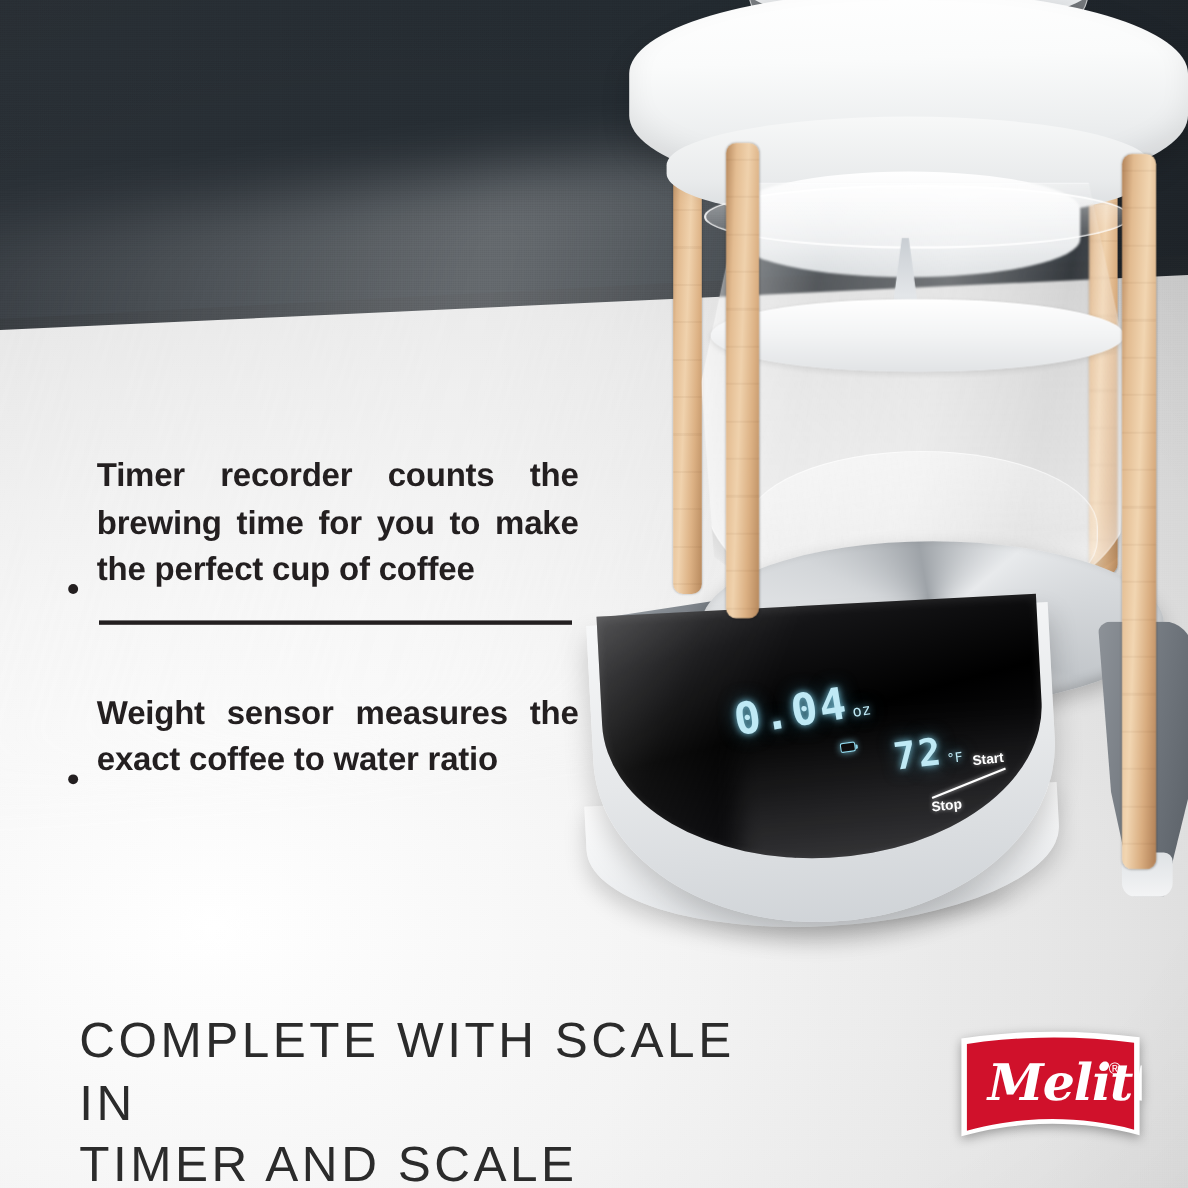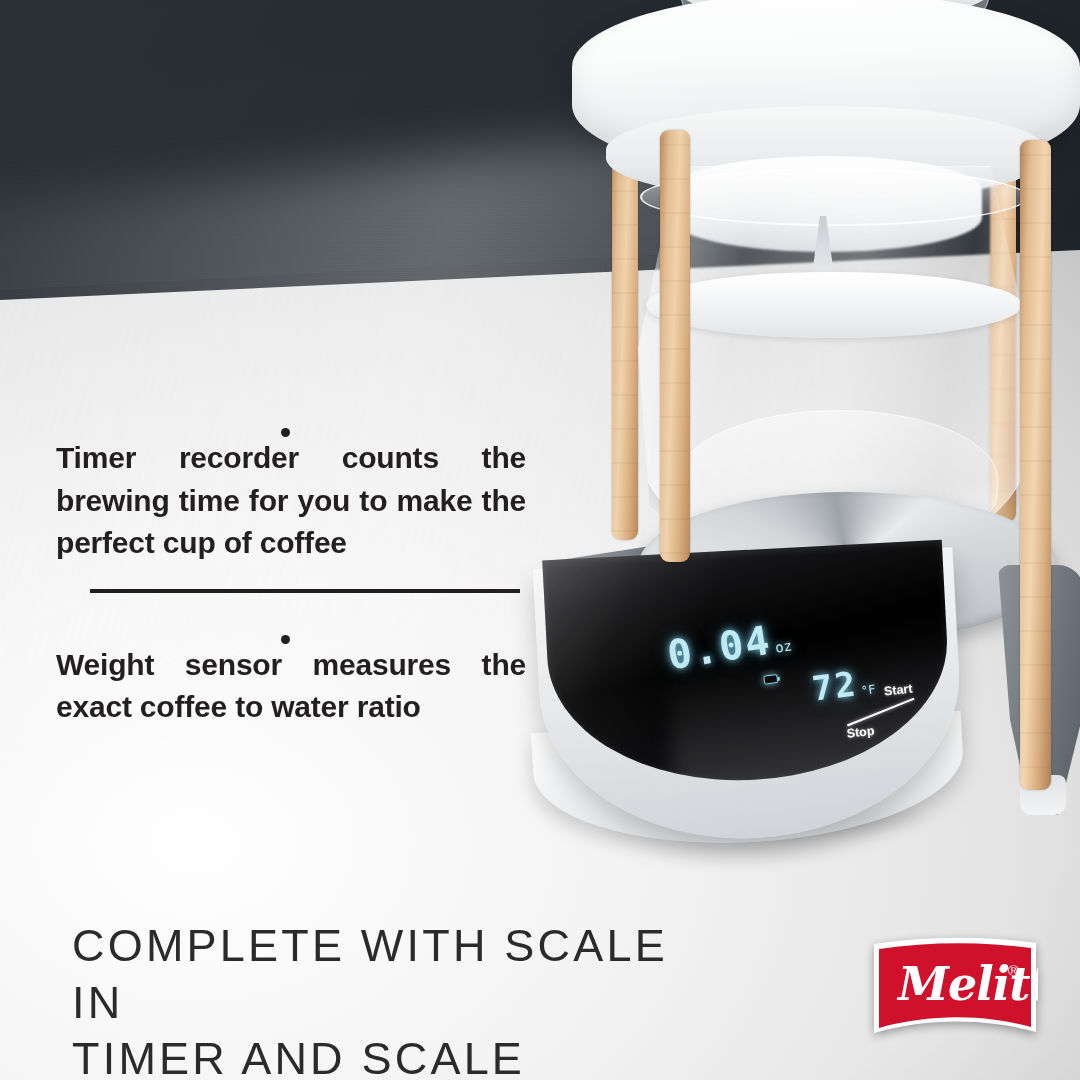--- a/index.html
+++ b/index.html
@@ -233,30 +233,30 @@
 
   
   .base-shadow{
     position:absolute; left:10px; top:800px; width:470px; height:70px; border-radius:50%;
     background:radial-gradient(50% 50% at 50% 50%, rgba(0,0,0,.28), rgba(0,0,0,0) 72%);
     filter:blur(6px);
   }
 
   
   #features{ position:absolute; left:56px; top:412px; width:470px; }
-  .feature{ position:relative; display:flex; align-items:center;flex-direction:column; }
+  .feature{ position:relative; display:flex; align-items:flex-end; }
   .bullet-dot{
     flex:0 0 auto; width:9px; height:9px; border-radius:50%;
     background:#231f20; margin:16px 17px 0 6px;
   }
   .feature-text{
     color:#231f20; font-size:30px; line-height:1.42; font-weight:700;
     letter-spacing:-.2px; text-align:justify; text-justify:inter-word;
   }
-  .feature-text.last-left{ text-align:justify; }
+  .feature-text.last-left{ text-align:justify;margin-top:34px; }
   hr.divider{
     border:0; height:4px; background:#231f20;
     margin:24px 0 26px 34px; width:430px;
   }
 
   #headline{
     position:absolute; left:72px; top:918px; width:620px;
     color:#2b2b2b; font-size:45px; line-height:1.26; font-weight:400;
     letter-spacing:3.2px;
   }

